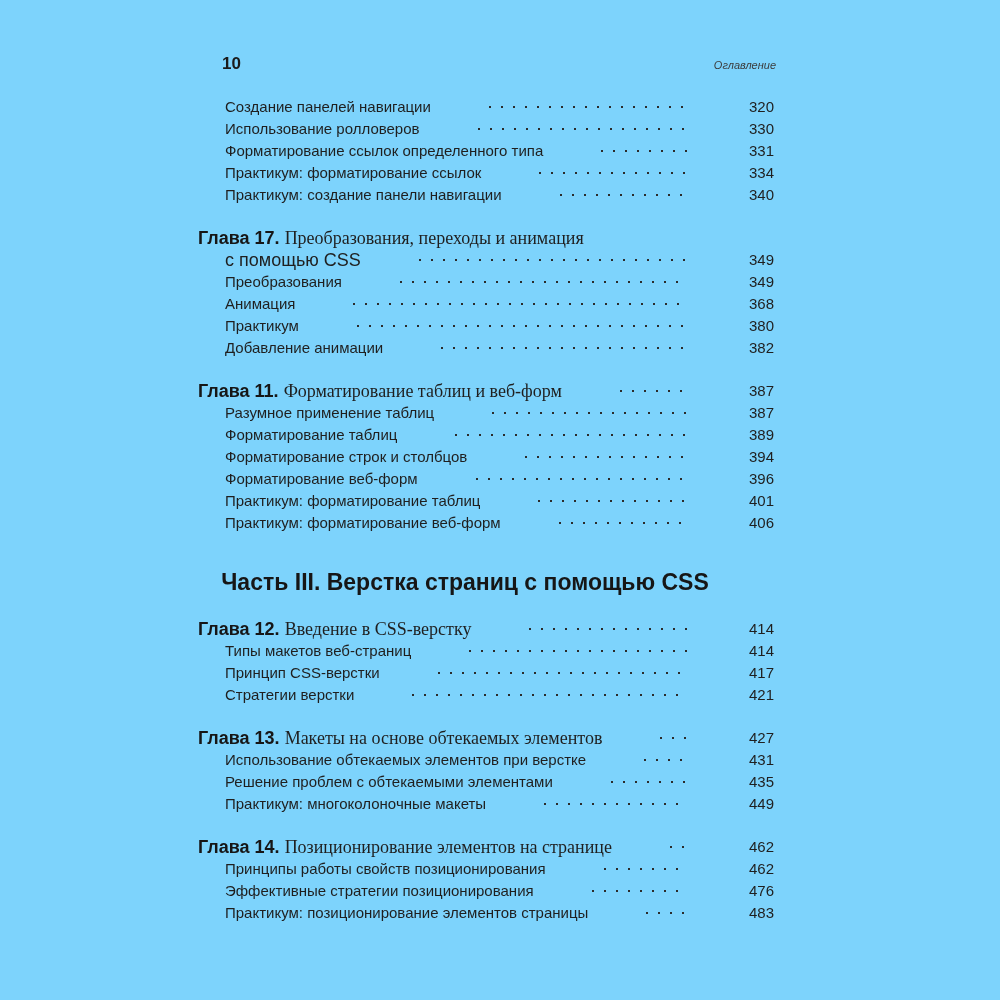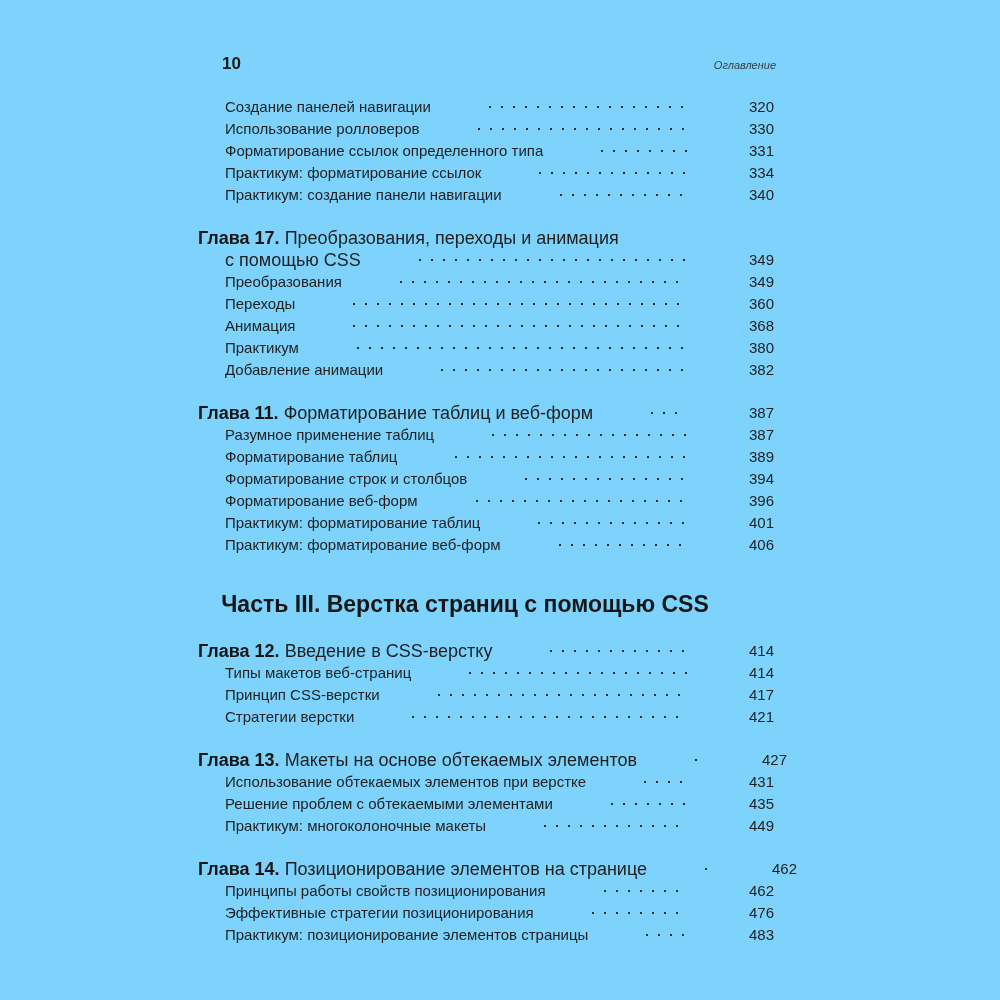--- a/index.html
+++ b/index.html
@@ -71,21 +71,21 @@
   .row.chapter-row {
     font-size: 18px;
     line-height: 22px;
   }
   .row.wrap-row {
     font-size: 18px;
     line-height: 22px;
     margin-left: 27px;
   }
   .ch-label { font-weight: bold; color: #161616; }
-  .ch-title { font-weight: normal; }
+  .ch-title { font-weight: normal; font-family: Liberation Serif, serif; }
   .label { flex: 0 0 auto; }
   .dots {
     flex: 1 1 auto;
     align-self: stretch;
     margin-left: 5px;
     margin-right: 7px;
     min-width: 10px;
     background-image: radial-gradient(circle, #2b2b2b 1.15px, rgba(0,0,0,0) 1.55px);
     background-size: 12px 22px;
     background-repeat: repeat-x;
@@ -151,25 +151,20 @@
     <span class="dots"></span>
     <span class="pnum">349</span>
   </div>
 
   <div class="row entry-row">
     <span class="label">Преобразования</span>
     <span class="dots"></span>
     <span class="pnum">349</span>
   </div>
 
-  <div class="row entry-row">
-    <span class="label">Переходы</span>
-    <span class="dots"></span>
-    <span class="pnum">360</span>
-  </div>
 
   <div class="row entry-row">
     <span class="label">Анимация</span>
     <span class="dots"></span>
     <span class="pnum">368</span>
   </div>
 
   <div class="row entry-row">
     <span class="label">Практикум</span>
     <span class="dots"></span>

